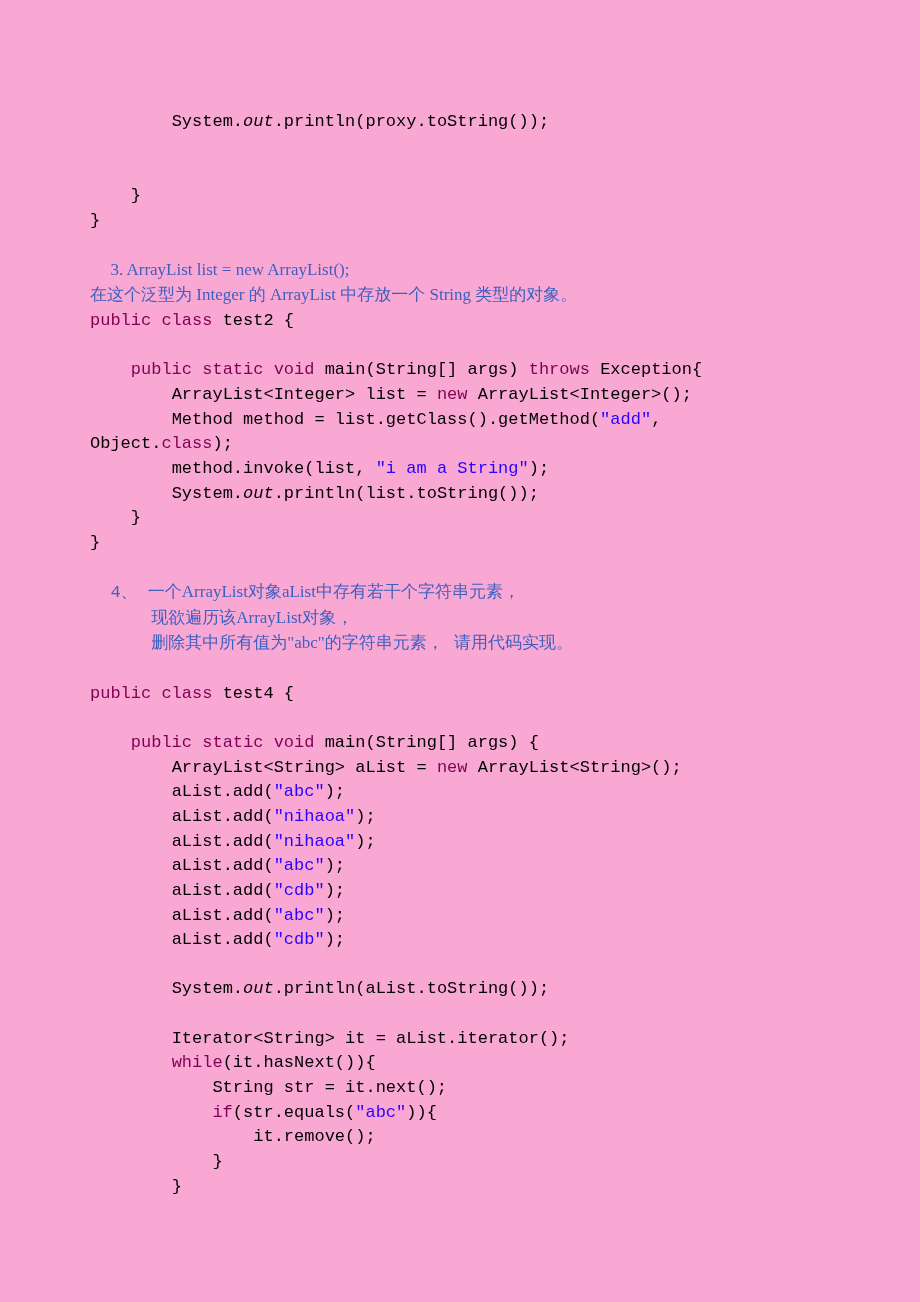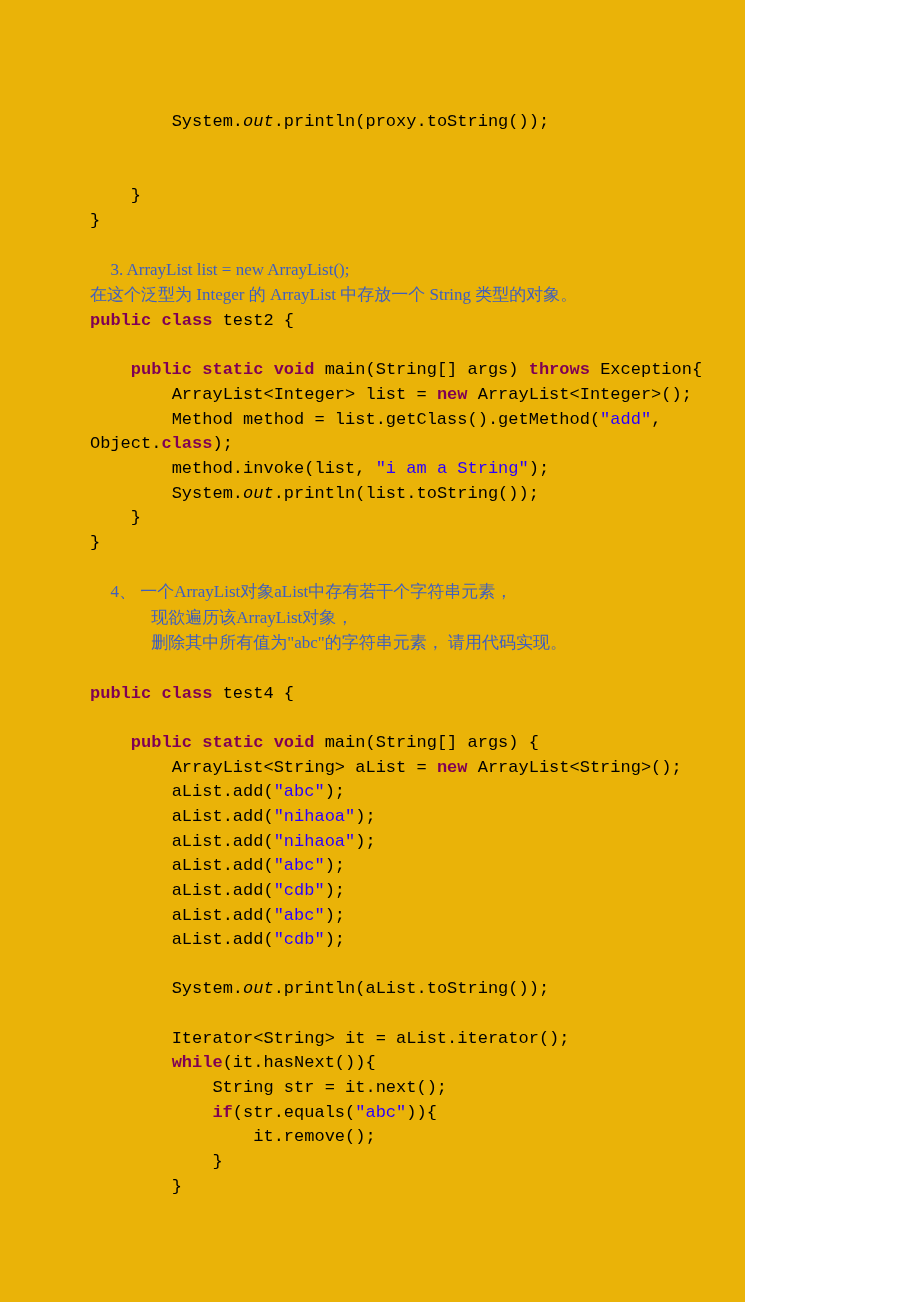--- a/index.html
+++ b/index.html
@@ -5,34 +5,34 @@
   body {
     background: #ffffff;
     margin: 0;
     padding: 0;
     font-family: Consolas, "Courier New", monospace;
     font-size: 17px;
     line-height: 1.45;
     color: #000;
   }
   .page {
-    width: 745px;
+    width: 920px;
     min-height: 1302px;
     padding: 110px 90px 60px 90px;
     box-sizing: border-box;
-    background: #eab308;
+    background: #f9a8d4;
   }
   .code {
     white-space: pre;
     font-family: Consolas, "Courier New", monospace;
   }
-  .kw { color: #7f0055; font-weight: bold; }
+  .kw { color: #7f0055; font-weight: normal; }
   .str { color: #2a00ff; }
   .it { font-style: italic; color: #000; }
   .bluecm { color: #3f5fbf; font-family: Liberation Serif, serif; }
-  .cjk { font-family: Liberation Serif, serif; }
+  .cjk { font-family: Liberation Mono, monospace; }
 </style>
 </head>
 <body>
 
 <div class="page">
   <div class="code" id="code-block"><div><span>        </span><span>System.</span><span class="it">out</span><span>.println(proxy.toString());</span></div><div>&nbsp;</div><div>&nbsp;</div><div><span>    </span><span>}</span></div><div><span></span><span>}</span></div><div>&nbsp;</div><div><span>  </span><span class="bluecm">3. ArrayList list = new ArrayList();</span></div><div><span></span><span class="bluecm cjk">在这个泛型为</span><span class="bluecm"> Integer </span><span class="bluecm cjk">的</span><span class="bluecm"> ArrayList </span><span class="bluecm cjk">中存放一个</span><span class="bluecm"> String </span><span class="bluecm cjk">类型的对象。</span></div><div><span></span><span class="kw">public</span><span> </span><span class="kw">class</span><span> test2 {</span></div><div>&nbsp;</div><div><span>    </span><span class="kw">public</span><span> </span><span class="kw">static</span><span> </span><span class="kw">void</span><span> main(String[] args) </span><span class="kw">throws</span><span> Exception{</span></div><div><span>        </span><span>ArrayList&lt;Integer&gt; list = </span><span class="kw">new</span><span> ArrayList&lt;Integer&gt;();</span></div><div><span>        </span><span>Method method = list.getClass().getMethod(</span><span class="str">"add"</span><span>, </span></div><div><span></span><span>Object.</span><span class="kw">class</span><span>);</span></div><div><span>        </span><span>method.invoke(list, </span><span class="str">"i am a String"</span><span>);</span></div><div><span>        </span><span>System.</span><span class="it">out</span><span>.println(list.toString());</span></div><div><span>    </span><span>}</span></div><div><span></span><span>}</span></div><div>&nbsp;</div><div><span>  </span><span class="bluecm cjk">4、 一个</span><span class="bluecm">ArrayList</span><span class="bluecm cjk">对象</span><span class="bluecm">aList</span><span class="bluecm cjk">中存有若干个字符串元素，</span></div><div><span>      </span><span class="bluecm cjk">现欲遍历该</span><span class="bluecm">ArrayList</span><span class="bluecm cjk">对象，</span></div><div><span>      </span><span class="bluecm cjk">删除其中所有值为</span><span class="bluecm">"abc"</span><span class="bluecm cjk">的字符串元素， 请用代码实现。</span></div><div>&nbsp;</div><div><span></span><span class="kw">public</span><span> </span><span class="kw">class</span><span> test4 {</span></div><div>&nbsp;</div><div><span>    </span><span class="kw">public</span><span> </span><span class="kw">static</span><span> </span><span class="kw">void</span><span> main(String[] args) {</span></div><div><span>        </span><span>ArrayList&lt;String&gt; aList = </span><span class="kw">new</span><span> ArrayList&lt;String&gt;();</span></div><div><span>        </span><span>aList.add(</span><span class="str">"abc"</span><span>);</span></div><div><span>        </span><span>aList.add(</span><span class="str">"nihaoa"</span><span>);</span></div><div><span>        </span><span>aList.add(</span><span class="str">"nihaoa"</span><span>);</span></div><div><span>        </span><span>aList.add(</span><span class="str">"abc"</span><span>);</span></div><div><span>        </span><span>aList.add(</span><span class="str">"cdb"</span><span>);</span></div><div><span>        </span><span>aList.add(</span><span class="str">"abc"</span><span>);</span></div><div><span>        </span><span>aList.add(</span><span class="str">"cdb"</span><span>);</span></div><div>&nbsp;</div><div><span>        </span><span>System.</span><span class="it">out</span><span>.println(aList.toString());</span></div><div>&nbsp;</div><div><span>        </span><span>Iterator&lt;String&gt; it = aList.iterator();</span></div><div><span>        </span><span class="kw">while</span><span>(it.hasNext()){</span></div><div><span>            </span><span>String str = it.next();</span></div><div><span>            </span><span class="kw">if</span><span>(str.equals(</span><span class="str">"abc"</span><span>)){</span></div><div><span>                </span><span>it.remove();</span></div><div><span>            </span><span>}</span></div><div><span>        </span><span>}</span></div></div>
 </div>
 
 </body></html>

